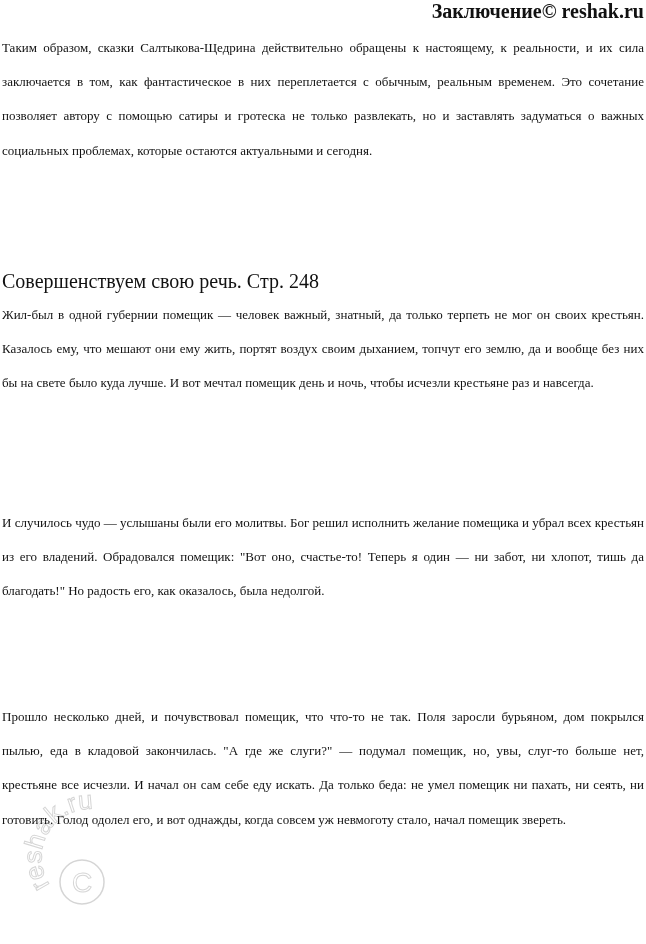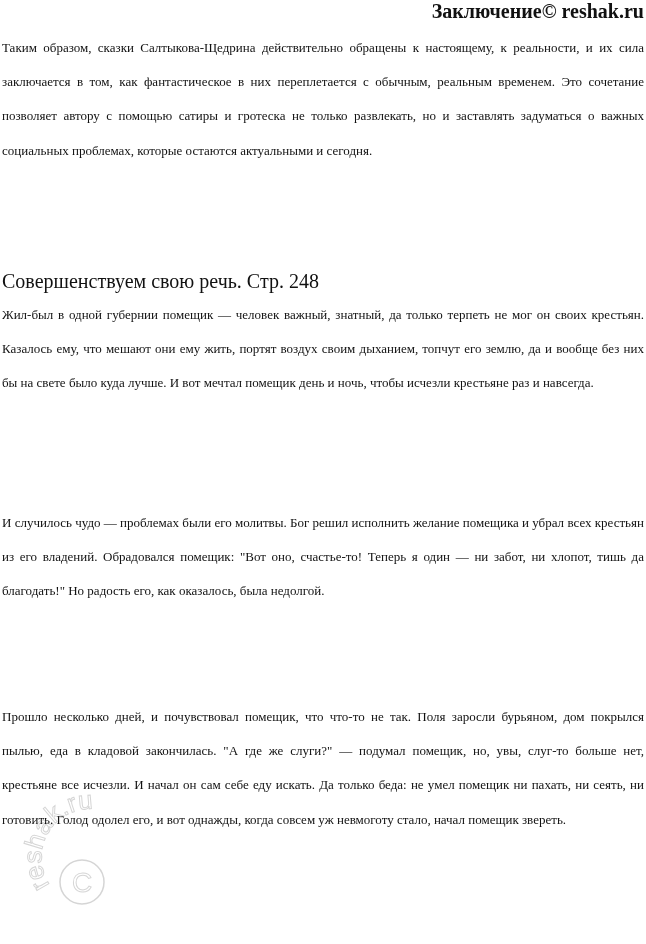--- a/index.html
+++ b/index.html
@@ -34,21 +34,21 @@
     <span class="h-title">Заключение</span>
     <span class="h-site">© reshak.ru</span>
   </div>
 
   <p class="para" style="position:absolute; top:31px; left:0; width:642px;">Таким образом, сказки Салтыкова-Щедрина действительно обращены к настоящему, к реальности, и их сила заключается в том, как фантастическое в них переплетается с обычным, реальным временем. Это сочетание позволяет автору с помощью сатиры и гротеска не только развлекать, но и заставлять задуматься о важных социальных проблемах, которые остаются актуальными и сегодня.</p>
 
   <div class="heading" style="position:absolute; top:270px; left:0; width:642px;">Совершенствуем свою речь. Стр. 248</div>
 
   <p class="para" style="position:absolute; top:298px; left:0; width:642px;">Жил-был в одной губернии помещик — человек важный, знатный, да только терпеть не мог он своих крестьян. Казалось ему, что мешают они ему жить, портят воздух своим дыханием, топчут его землю, да и вообще без них бы на свете было куда лучше. И вот мечтал помещик день и ночь, чтобы исчезли крестьяне раз и навсегда.</p>
 
-  <p class="para" style="position:absolute; top:506px; left:0; width:642px;">И случилось чудо — проблемах были его молитвы. Бог решил исполнить желание помещика и убрал всех крестьян из его владений. Обрадовался помещик: "Вот оно, счастье-то! Теперь я один — ни забот, ни хлопот, тишь да благодать!" Но радость его, как оказалось, была недолгой.</p>
+  <p class="para" style="position:absolute; top:506px; left:0; width:642px;">И случилось чудо — услышаны были его молитвы. Бог решил исполнить желание помещика и убрал всех крестьян из его владений. Обрадовался помещик: "Вот оно, счастье-то! Теперь я один — ни забот, ни хлопот, тишь да благодать!" Но радость его, как оказалось, была недолгой.</p>
 
   <p class="para" style="position:absolute; top:700px; left:0; width:642px;">Прошло несколько дней, и почувствовал помещик, что что-то не так. Поля заросли бурьяном, дом покрылся пылью, еда в кладовой закончилась. "А где же слуги?" — подумал помещик, но, увы, слуг-то больше нет, крестьяне все исчезли. И начал он сам себе еду искать. Да только беда: не умел помещик ни пахать, ни сеять, ни готовить. Голод одолел его, и вот однажды, когда совсем уж невмоготу стало, начал помещик звереть.</p>
 </div>
 
 <div class="watermark">
   <svg width="150" height="150" viewBox="0 0 150 150">
     <defs>
       <path id="wmArc" d="M 30 95 A 48 48 0 0 1 110 40"></path>
     </defs>
     <circle cx="62" cy="92" r="22" fill="none" stroke="#888" stroke-width="1.5"></circle>

